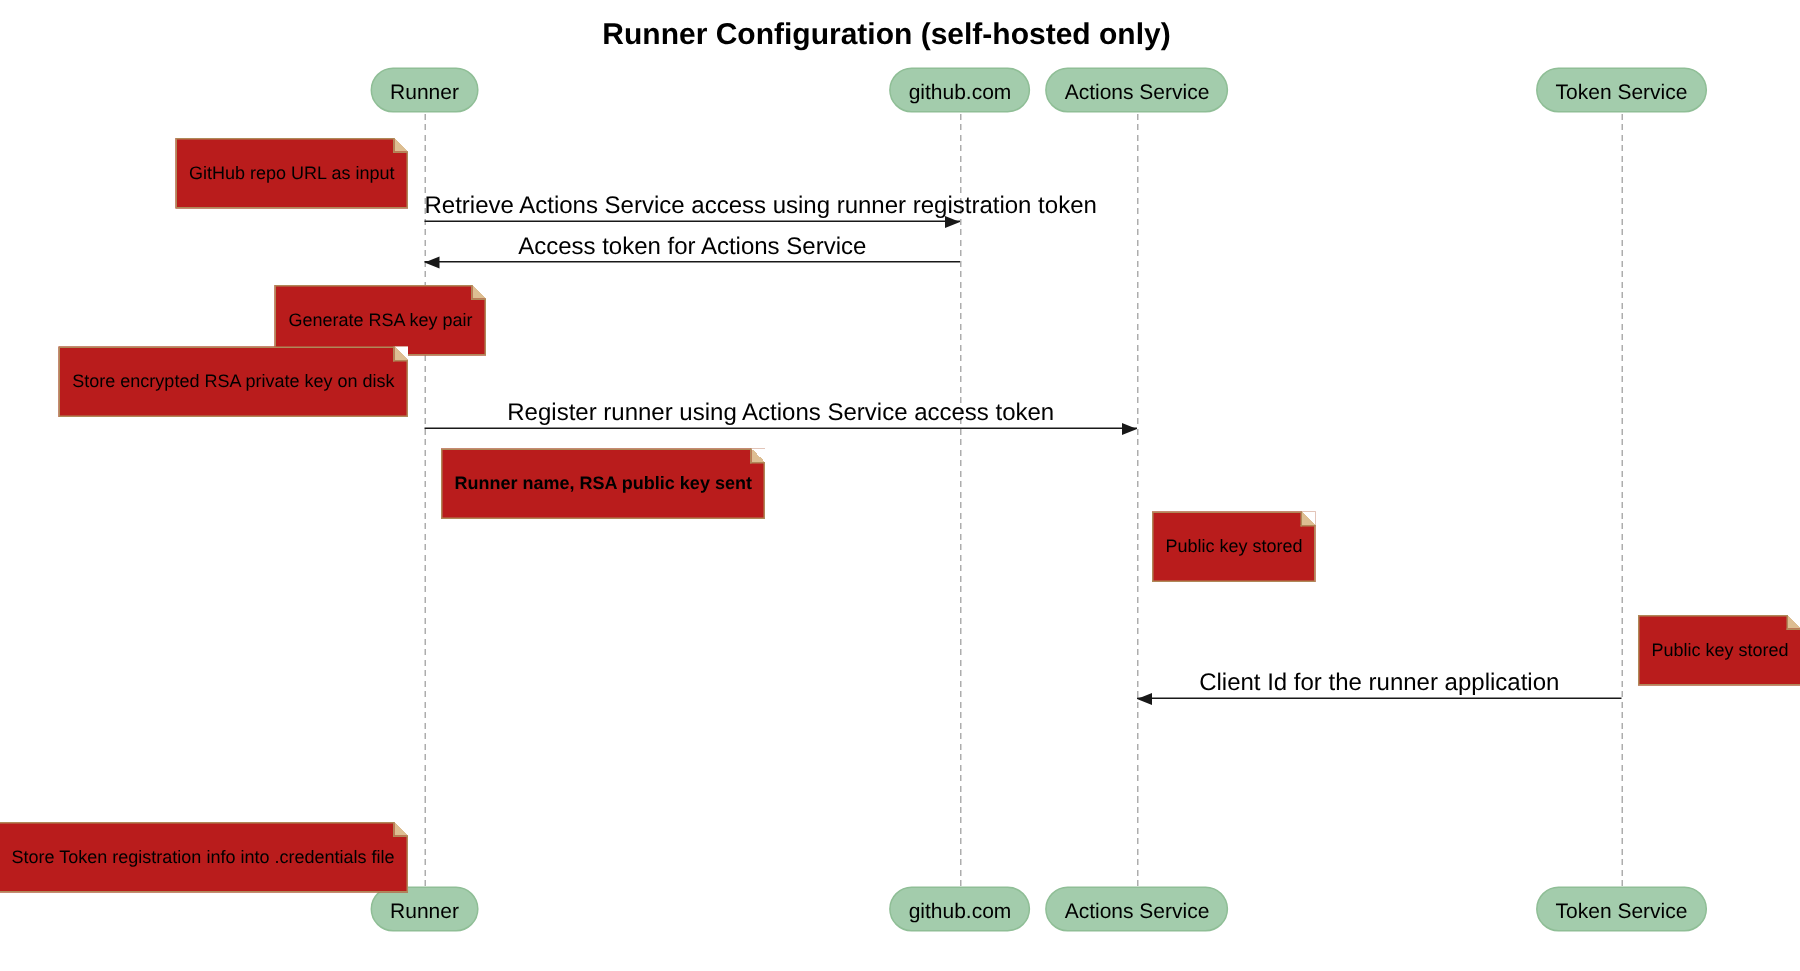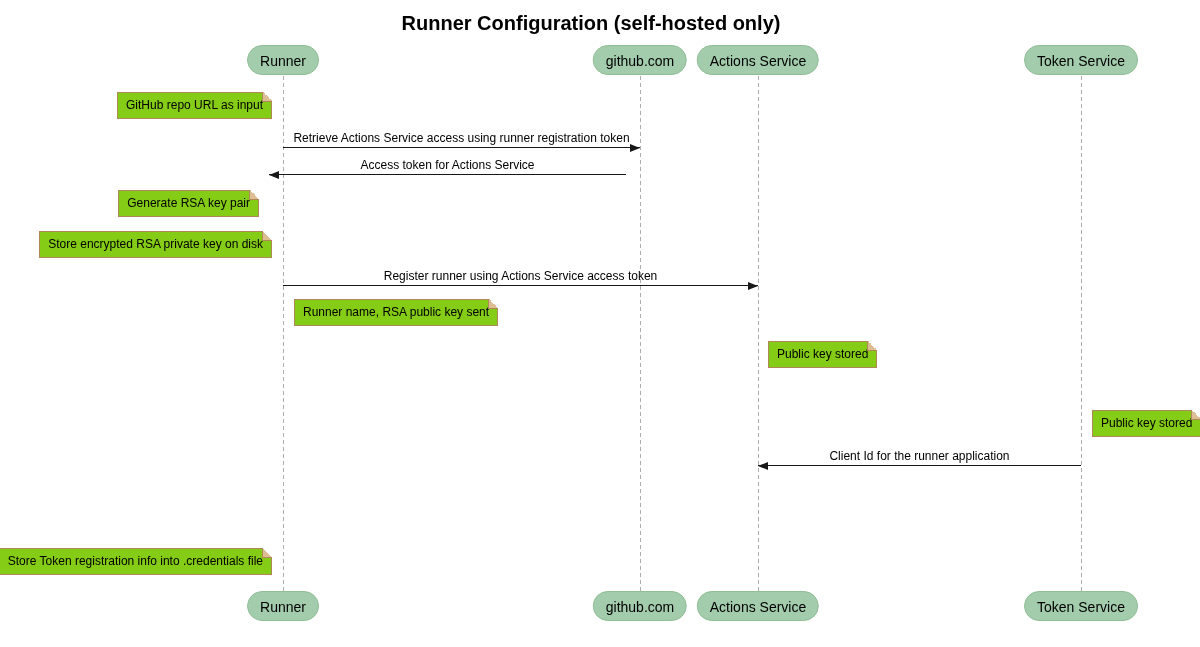--- a/index.html
+++ b/index.html
@@ -39,23 +39,23 @@
   .lifeline {
     position: absolute;
     top: 76px;
     height: 515px;
     width: 1px;
     background: repeating-linear-gradient(to bottom, #ADADAD 0 4px, transparent 4px 7px);
     z-index: 1;
   }
   .note {
     position: absolute;
-    background: #84cc16;
+    background: #b91c1c;
     border: 1px solid #B08858;
-    padding: 5px 8px;
+    padding: 15px 8px;
     font-size: 12px;
     line-height: 15px;
     white-space: nowrap;
     box-sizing: border-box;
     z-index: 4;
   }
   .note::before {
     content: "";
     position: absolute;
     top: -1px;
@@ -66,21 +66,21 @@
     border-left: 1px solid #B08858;
     border-bottom: 1px solid #B08858;
     box-sizing: border-box;
   }
   .msg {
     position: absolute;
     height: 16px;
     line-height: 14px;
     border-bottom: 1px solid #181818;
     text-align: center;
-    font-size: 12px;
+    font-size: 16px;
     white-space: nowrap;
     z-index: 2;
   }
   .msg.dir-right::after {
     content: "";
     position: absolute;
     right: 0;
     bottom: -5px;
     width: 0; height: 0;
     border-left: 10px solid #181818;
@@ -114,25 +114,25 @@
   <div class="participant" style="left:640px; top:45px;">github.com</div>
   <div class="participant" style="left:758px; top:45px;">Actions Service</div>
   <div class="participant" style="left:1081px; top:45px;">Token Service</div>
 
   <div class="participant" style="left:283px; top:591px;">Runner</div>
   <div class="participant" style="left:640px; top:591px;">github.com</div>
   <div class="participant" style="left:758px; top:591px;">Actions Service</div>
   <div class="participant" style="left:1081px; top:591px;">Token Service</div>
 
   <div class="msg dir-right" style="left:283px; width:357px; top:131px;">Retrieve Actions Service access using runner registration token</div>
-  <div class="msg dir-left" style="left:269px; width:357px; top:158px;">Access token for Actions Service</div>
+  <div class="msg dir-left" style="left:283px; width:357px; top:158px;">Access token for Actions Service</div>
   <div class="msg dir-right" style="left:283px; width:475px; top:269px;">Register runner using Actions Service access token</div>
   <div class="msg dir-left" style="left:758px; width:323px; top:449px;">Client Id for the runner application</div>
 
   <div class="note" style="right:928px; top:92px;">GitHub repo URL as input</div>
-  <div class="note" style="right:941px; top:190px;">Generate RSA key pair</div>
+  <div class="note" style="right:876px; top:190px;">Generate RSA key pair</div>
   <div class="note" style="right:928px; top:231px;">Store encrypted RSA private key on disk</div>
-  <div class="note" style="left:294px; top:299px;">Runner name, RSA public key sent</div>
+  <div class="note" style="left:294px; top:299px;font-weight:bold;">Runner name, RSA public key sent</div>
   <div class="note" style="left:768px; top:341px;">Public key stored</div>
   <div class="note" style="left:1092px; top:410px;">Public key stored</div>
   <div class="note" style="right:928px; top:548px;">Store Token registration info into .credentials file</div>
 
 </div>
 
 </body></html>

